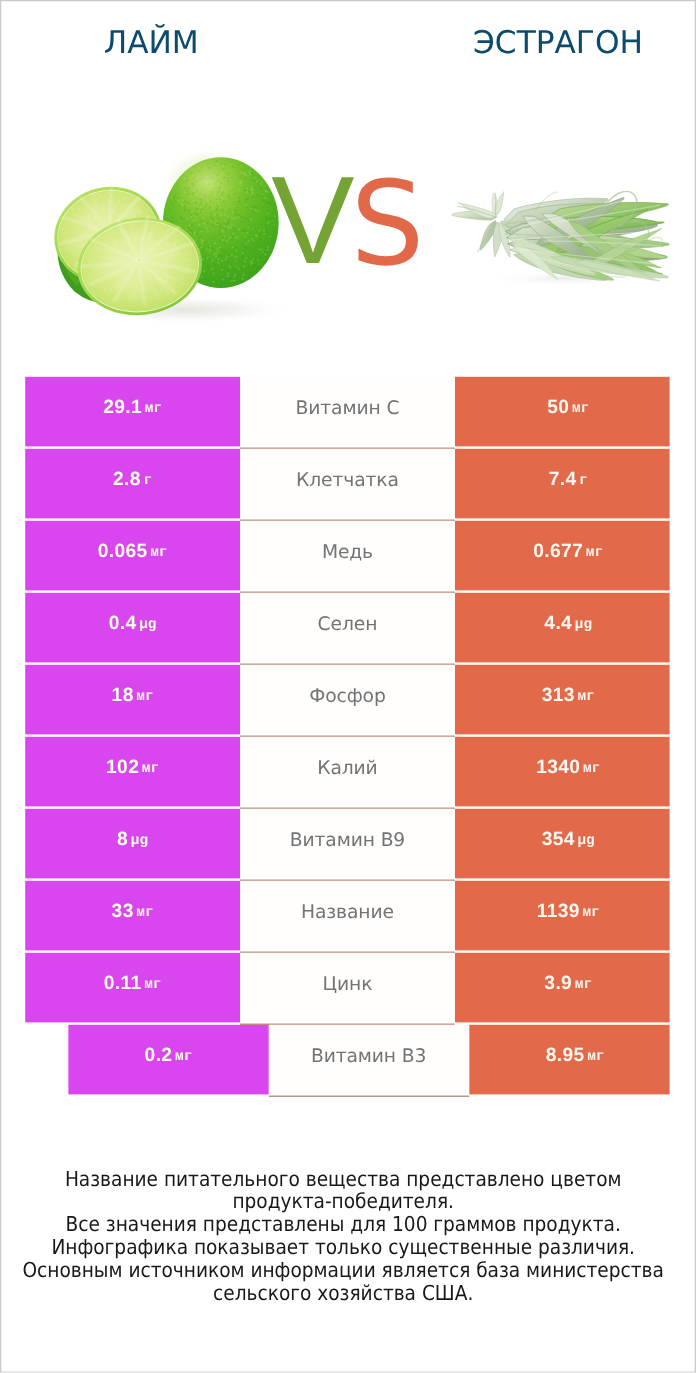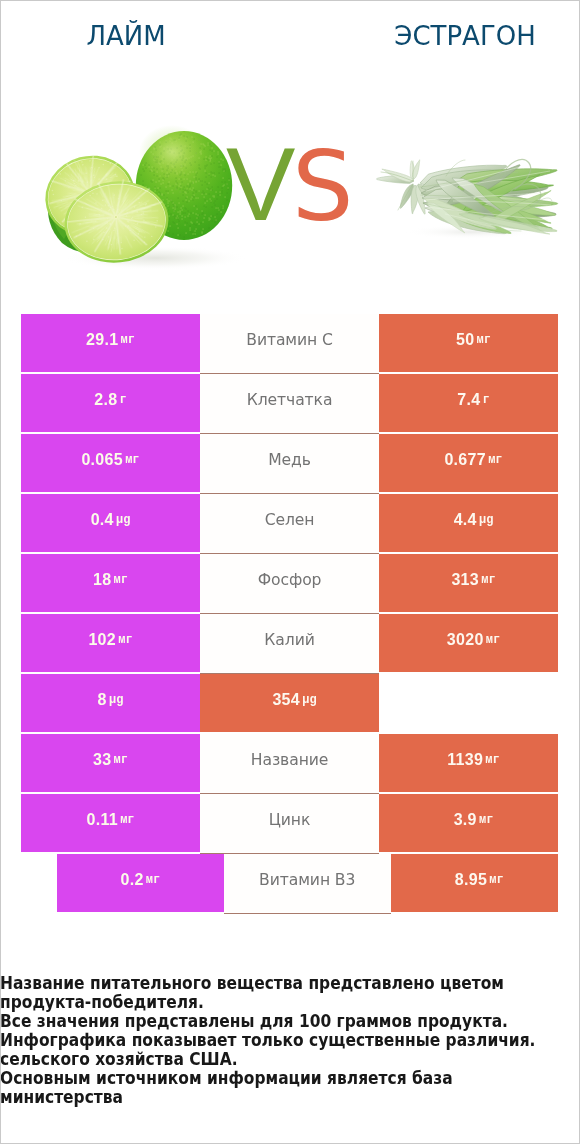--- a/index.html
+++ b/index.html
@@ -46,23 +46,23 @@
   .cell-mid   { background:#fffefd; color:#737373; font-family:"DejaVu Sans", sans-serif; font-size:15.6px; font-weight:400; letter-spacing:-0.1px;
                 position:relative; }
   .cell-mid::after { content:""; position:absolute; left:0; right:0; top:59px; height:1px; background:#a87a6b; }
   .cell-right { background:#e2694a; color:#fdf8ef;padding-left:10px; }
   .val { font-weight:700; font-size:16px; letter-spacing:0.3px; }
   .unit { font-family:Liberation Mono, monospace; font-weight:700; font-size:12px; letter-spacing:0px; margin-left:2.2px; }
 
   
   .footer {
     position:absolute; left:0; top:974px; width:572px;
-    text-align:left; color:#181818;
+    text-align:center; color:#181818;
     font-family:"DejaVu Sans", sans-serif; font-stretch:condensed;
-    font-size:17.2px; line-height:19px; font-weight:700;
+    font-size:17.2px; line-height:19px; font-weight:400;
   }
 </style>
 </head>
 <body>
 
 <div class="page">
   <div class="page-border"></div>
 
   <div class="titles">
     <div class="title title-left">ЛАЙМ</div>
@@ -320,28 +320,31 @@
       </div>
       <div class="row">
         <div class="cell cell-left">
           <span class="val">102</span>
           <span class="unit">мг</span>
         </div>
         <div class="cell cell-mid">
           <span>Калий</span>
         </div>
         <div class="cell cell-right">
-          <span class="val">3020</span>
+          <span class="val">1340</span>
           <span class="unit">мг</span>
         </div>
       </div>
       <div class="row">
         <div class="cell cell-left">
           <span class="val">8</span>
           <span class="unit">µg</span>
+        </div>
+        <div class="cell cell-mid">
+          <span>Витамин B9</span>
         </div>
         <div class="cell cell-right">
           <span class="val">354</span>
           <span class="unit">µg</span>
         </div>
       </div>
       <div class="row">
         <div class="cell cell-left">
           <span class="val">33</span>
           <span class="unit">мг</span>
@@ -380,17 +383,17 @@
           <span class="unit">мг</span>
         </div>
       </div>
     </div>
 
   <div class="footer" id="footer">
       <div>Название питательного вещества представлено цветом</div>
       <div>продукта-победителя.</div>
       <div>Все значения представлены для 100 граммов продукта.</div>
       <div>Инфографика показывает только существенные различия.</div>
+      <div>Основным источником информации является база министерства</div>
       <div>сельского хозяйства США.</div>
-      <div>Основным источником информации является база министерства</div>
     </div>
 
 </div>
 
 </body></html>

